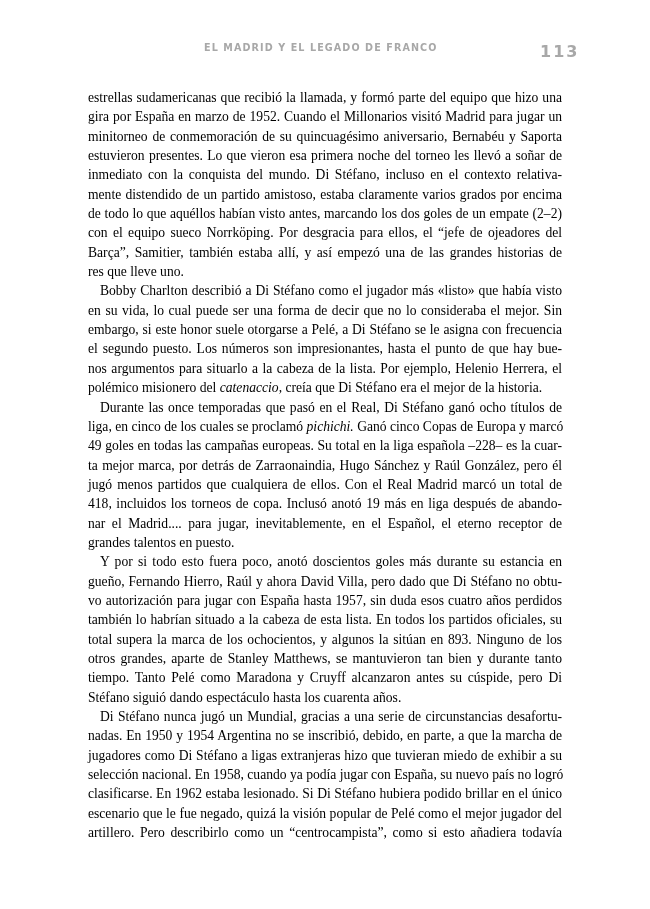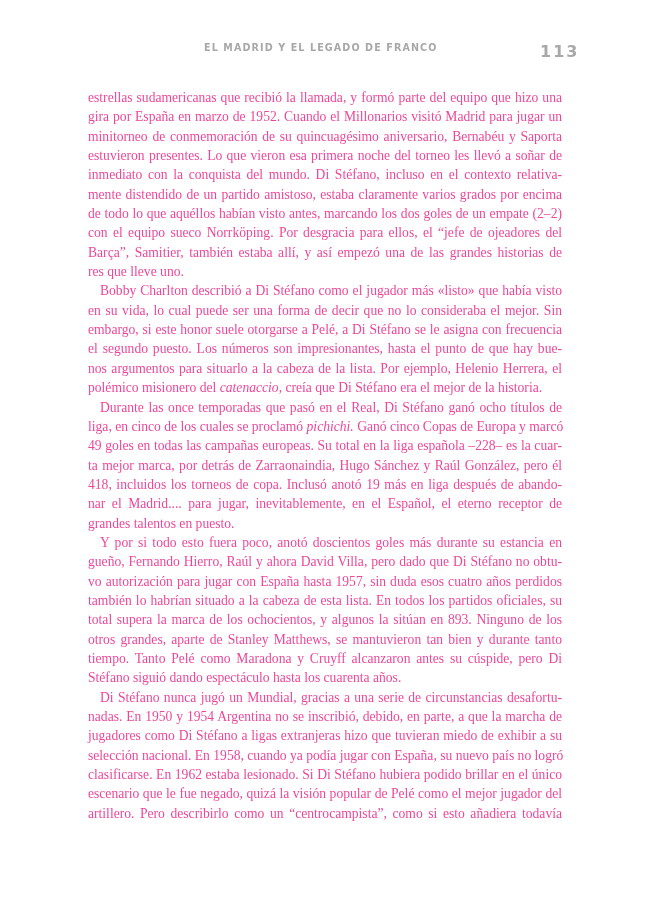--- a/index.html
+++ b/index.html
@@ -12,21 +12,21 @@
     white-space: nowrap;
   }
   .folio {
     position: absolute; top: 42px; left: 540px;
     font-family: "DejaVu Sans", sans-serif; font-weight: bold;
     font-size: 16px; letter-spacing: 2px; color: #a8a8a8;
   }
   .body-text {
     position: absolute; left: 88px; top: 88px; width: 474px;
     font-family: "Liberation Serif", serif; font-size: 13.6px;
-    line-height: 19.35px; color: #ec4899; text-align: justify;
+    line-height: 19.35px; color: #000000; text-align: justify;
     hyphens: manual;
   }
   .body-text p { margin: 0; text-indent: 0; }
   .line { display: block; text-align: justify; text-align-last: justify; white-space: nowrap; }
   .line.last { text-align-last: left; }
   em { font-style: italic; }
 </style>
 </head>
 <body>
 
@@ -52,20 +52,21 @@
         <span class="line">embargo, si este honor suele otorgarse a Pelé, a Di Stéfano se le asigna con frecuencia</span>
         <span class="line">el segundo puesto. Los números son impresionantes, hasta el punto de que hay bue-</span>
         <span class="line">nos argumentos para situarlo a la cabeza de la lista. Por ejemplo, Helenio Herrera, el</span>
         <span class="line last">polémico misionero del <em>catenaccio,</em> creía que Di Stéfano era el mejor de la historia.</span>
       </p>
       <p>
         <span class="line" style="padding-left: 12px;">Durante las once temporadas que pasó en el Real, Di Stéfano ganó ocho títulos de</span>
         <span class="line">liga, en cinco de los cuales se proclamó <em>pichichi.</em> Ganó cinco Copas de Europa y marcó</span>
         <span class="line">49 goles en todas las campañas europeas. Su total en la liga española –228– es la cuar-</span>
         <span class="line">ta mejor marca, por detrás de Zarraonaindia, Hugo Sánchez y Raúl González, pero él</span>
+        <span class="line">jugó menos partidos que cualquiera de ellos. Con el Real Madrid marcó un total de</span>
         <span class="line">418, incluidos los torneos de copa. Inclusó anotó 19 más en liga después de abando-</span>
         <span class="line">nar el Madrid.... para jugar, inevitablemente, en el Español, el eterno receptor de</span>
         <span class="line last">grandes talentos en puesto.</span>
       </p>
       <p>
         <span class="line" style="padding-left: 12px;">Y por si todo esto fuera poco, anotó doscientos goles más durante su estancia en</span>
         <span class="line">gueño, Fernando Hierro, Raúl y ahora David Villa, pero dado que Di Stéfano no obtu-</span>
         <span class="line">vo autorización para jugar con España hasta 1957, sin duda esos cuatro años perdidos</span>
         <span class="line">también lo habrían situado a la cabeza de esta lista. En todos los partidos oficiales, su</span>
         <span class="line">total supera la marca de los ochocientos, y algunos la sitúan en 893. Ninguno de los</span>

